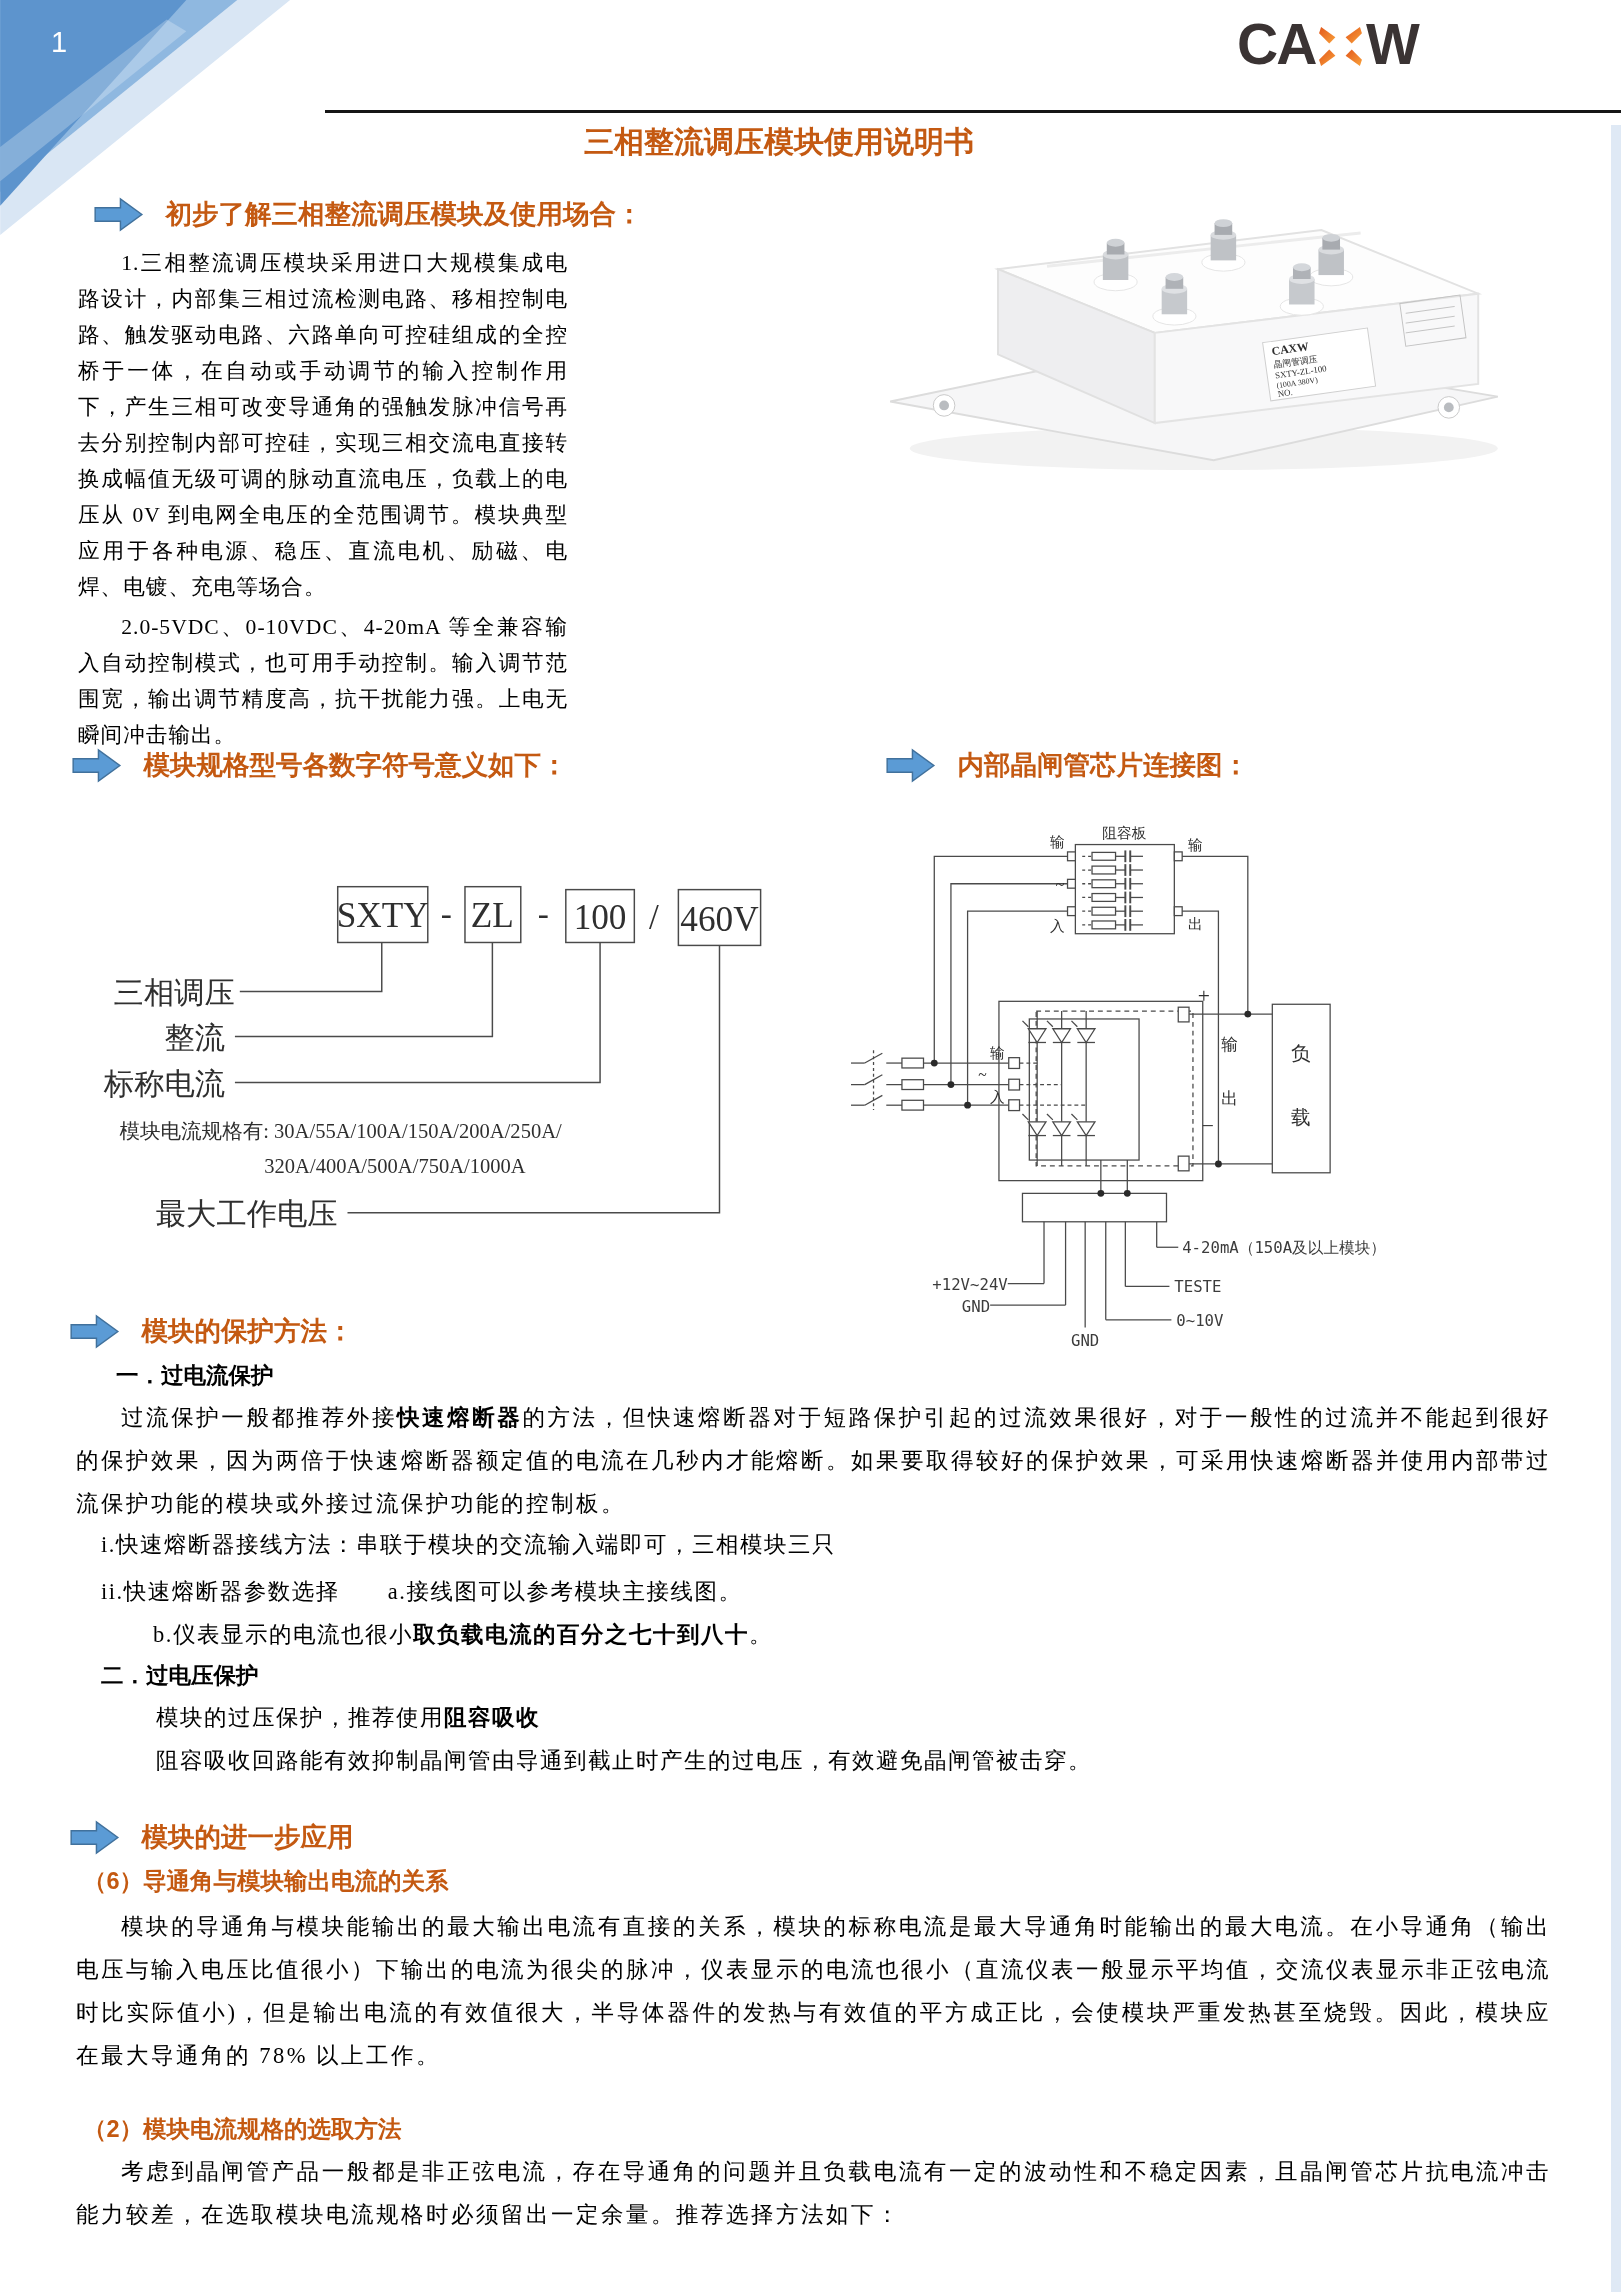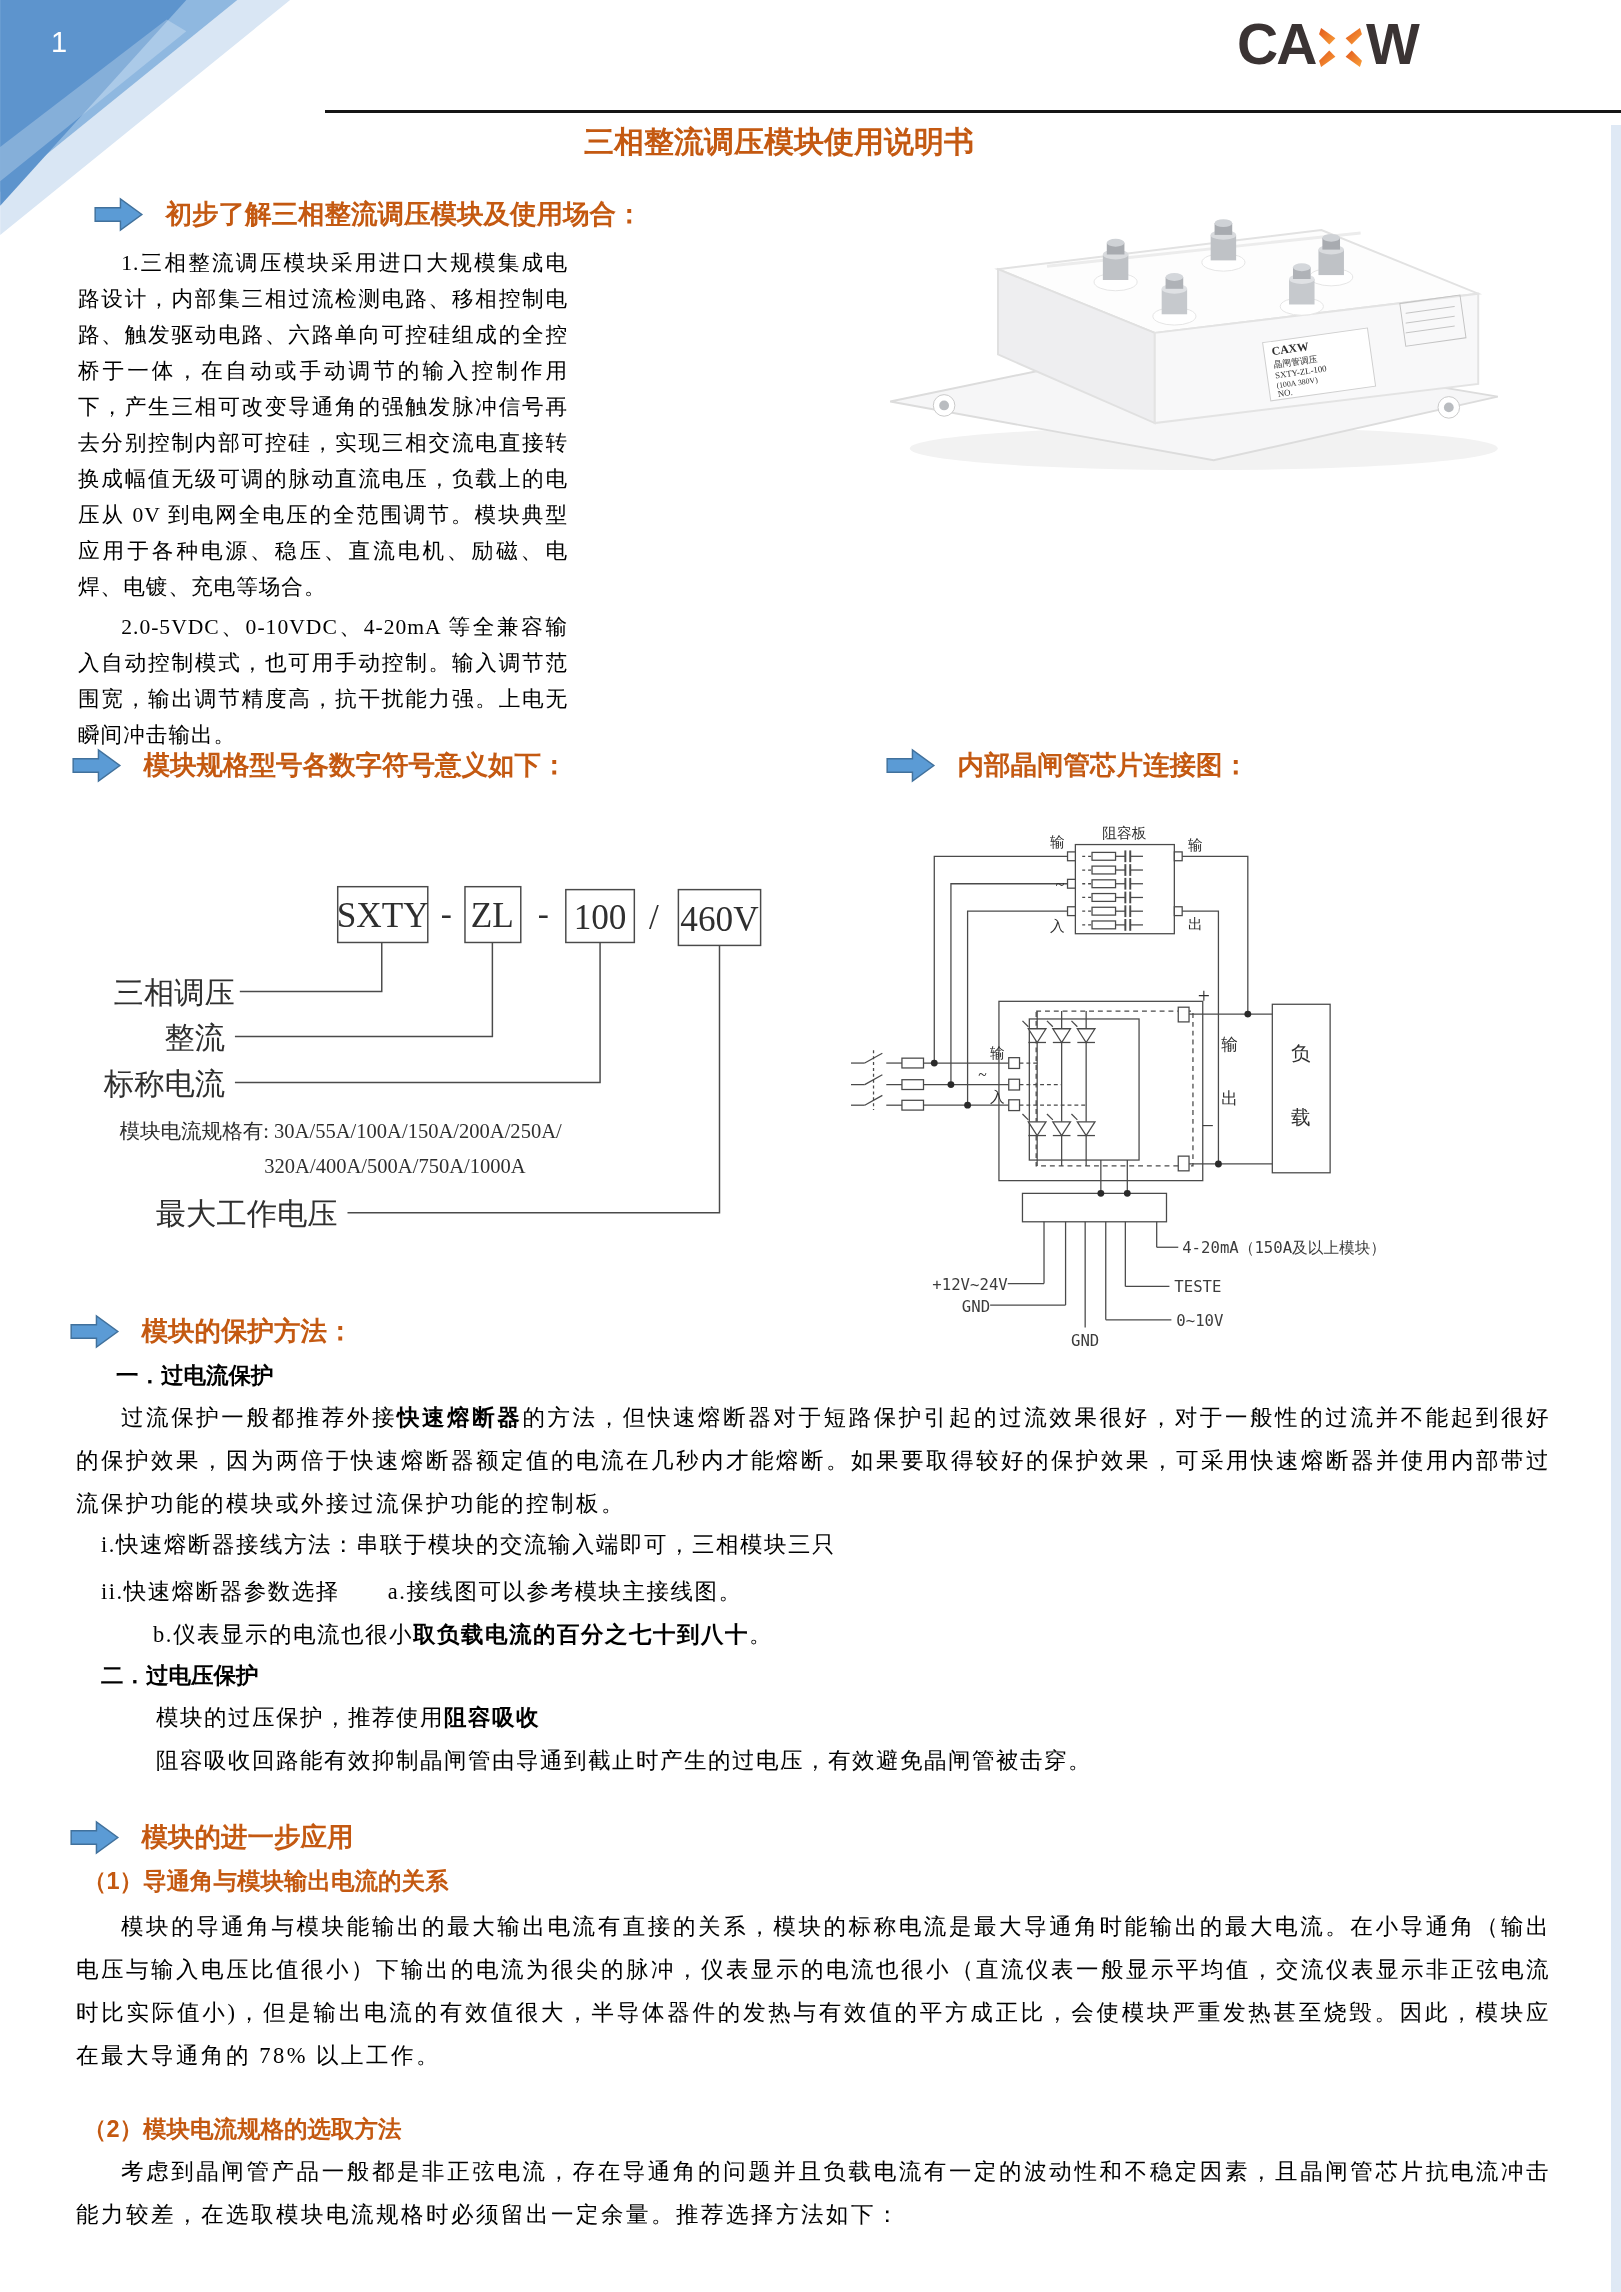--- a/index.html
+++ b/index.html
@@ -12,21 +12,21 @@
   .body-par{font-size:21.6px;line-height:36px;text-align:justify;letter-spacing:1px;}
   .body-par p{margin:4px;text-indent:2em;}
   .wide-par{font-size:22.5px;line-height:43px;text-align:justify;letter-spacing:2.5px;}
   .indent{text-indent:2em;}
   .black-sub{font-family:"Liberation Sans",sans-serif;font-weight:bold;font-size:22.5px;}
   .orange-sub{color:#C45911;font-family:"Liberation Sans",sans-serif;font-weight:bold;font-size:23.5px;}
   .line-item{font-size:22.5px;letter-spacing:1.5px;white-space:nowrap;margin-left:38px;}
   b{font-family:"Liberation Sans",sans-serif;font-weight:bold;}
   .rule{background:#161616;}
   .pagenum{color:#fff;font-family:"Liberation Sans",sans-serif;font-size:29px;}
-  .logo-row{display:flex;align-items:center;}
+  .logo-row{display:flex;align-items:flex-start;}
   .logo-txt{font-family:"Liberation Sans",sans-serif;font-weight:bold;font-size:57px;color:#3A3333;letter-spacing:-2px;line-height:1;}
   .edge-strip{background:#dfe9f5;}
   svg text{font-family:"Liberation Serif",serif;fill:#2f2f2f;}
   svg .diafont{font-family:"DejaVu Sans Mono",monospace;fill:#3c3c3c;}
 </style>
 </head>
 <body>
 
 <div id="canvas">
 
@@ -385,19 +385,19 @@
   <div class="abs black-sub" style="left:101px;top:1660px">二．过电压保护</div>
   <div class="abs line-item" style="left:118px;top:1702px"><span>模块的过压保护，推荐使用</span><b>阻容吸收</b></div>
   <div class="abs line-item" style="left:118px;top:1745px">阻容吸收回路能有效抑制晶闸管由导通到截止时产生的过电压，有效避免晶闸管被击穿。</div>
 
   <div class="abs head-row" style="left:69px;top:1819px">
     <svg width="51" height="35" viewBox="0 0 52 36">
       <polygon points="2,11 28,11 28,2 50,18 28,34 28,25 2,25" fill="#5B9BD5" stroke="#41719C" stroke-width="1.5"></polygon>
     </svg>
     <span class="orange-head">模块的进一步应用</span>
   </div>
-  <div class="abs orange-sub" style="left:83px;top:1865px">（1）导通角与模块输出电流的关系</div>
+  <div class="abs orange-sub" style="left:83px;top:1865px">（6）导通角与模块输出电流的关系</div>
   <div class="abs wide-par indent" style="left:76px;top:1905px;width:1475px">模块的导通角与模块能输出的最大输出电流有直接的关系，模块的标称电流是最大导通角时能输出的最大电流。在小导通角（输出电压与输入电压比值很小）下输出的电流为很尖的脉冲，仪表显示的电流也很小（直流仪表一般显示平均值，交流仪表显示非正弦电流时比实际值小)，但是输出电流的有效值很大，半导体器件的发热与有效值的平方成正比，会使模块严重发热甚至烧毁。因此，模块应在最大导通角的 78% 以上工作。</div>
   <div class="abs orange-sub" style="left:83px;top:2113px">（2）模块电流规格的选取方法</div>
   <div class="abs wide-par indent" style="left:76px;top:2150px;width:1475px">考虑到晶闸管产品一般都是非正弦电流，存在导通角的问题并且负载电流有一定的波动性和不稳定因素，且晶闸管芯片抗电流冲击能力较差，在选取模块电流规格时必须留出一定余量。推荐选择方法如下：</div>
 
 </div>
 
 
 </body></html>

